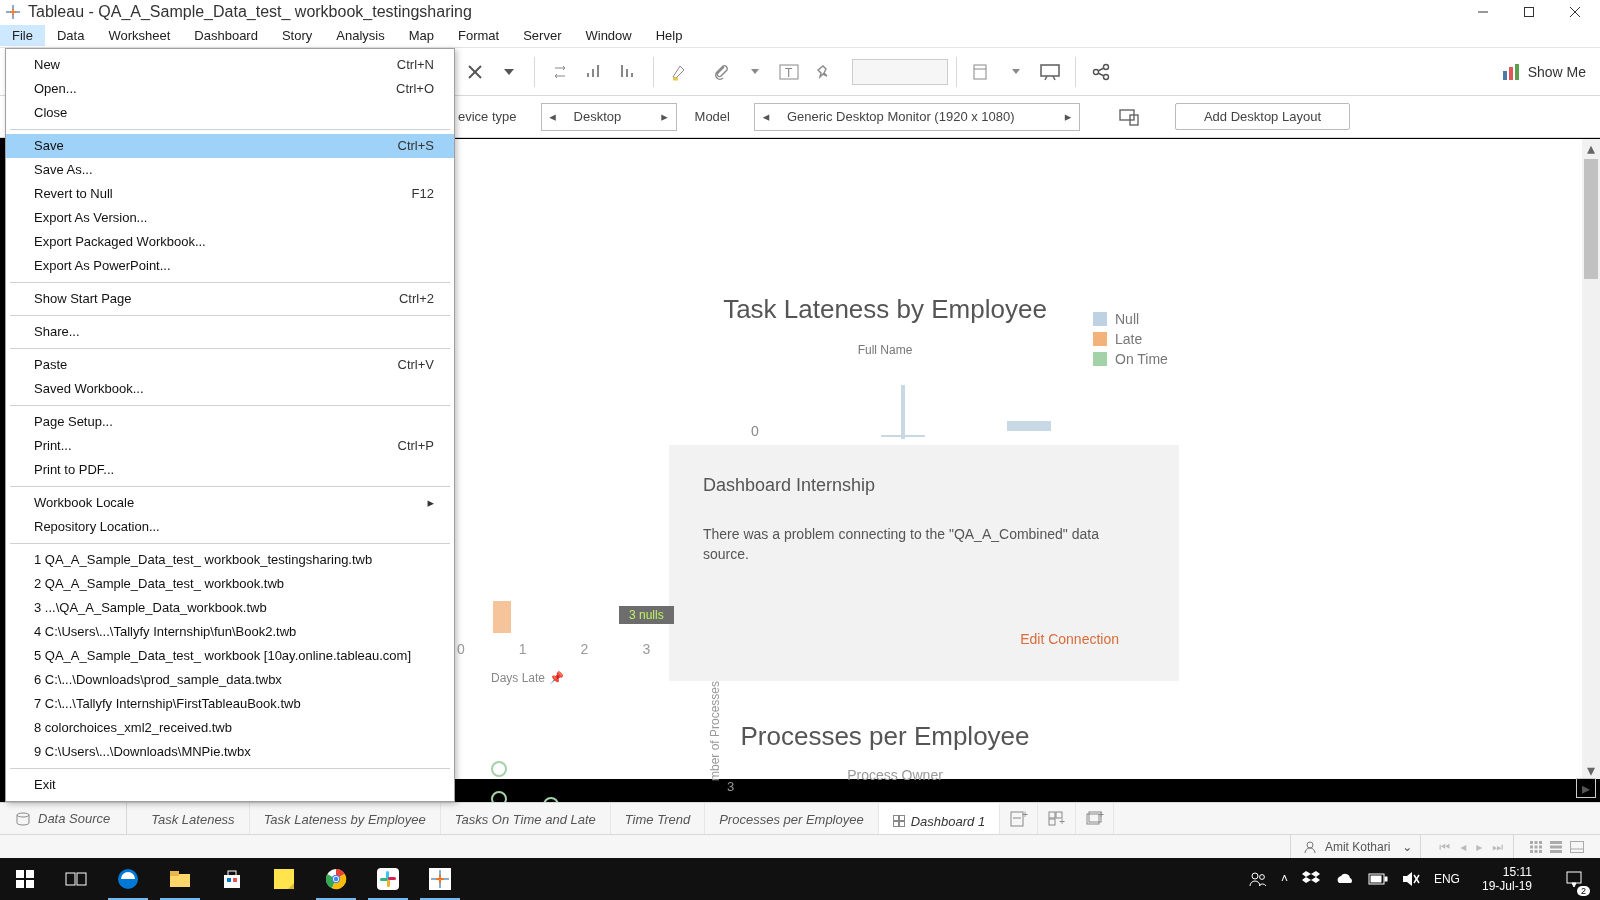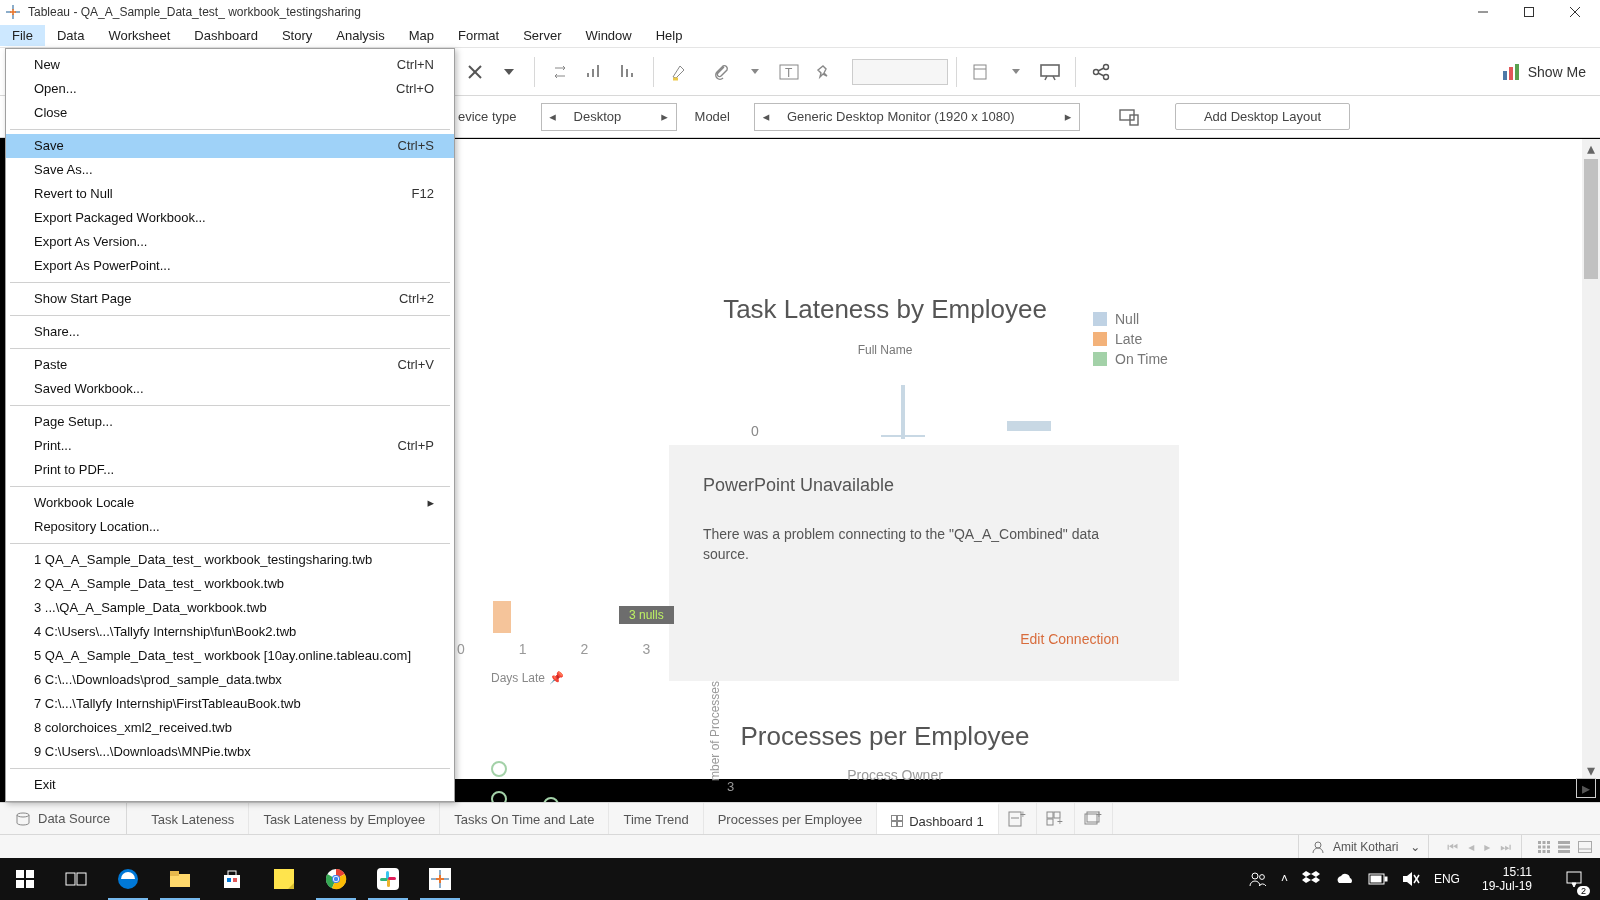--- a/index.html
+++ b/index.html
@@ -1,19 +1,19 @@
 <!DOCTYPE html>
 <html><head>
 <meta charset="utf-8">
 <style>
 * { margin: 0; padding: 0; box-sizing: border-box; font-family: "Segoe UI", Tahoma, sans-serif; }
 html, body { width: 1600px; height: 900px; overflow: hidden; background: #000; }
 
 
-.titlebar { height: 24px; background: #fff; display: flex; align-items: center; padding: 0 2px; font-size: 12px; color: #333; }
+.titlebar { height: 24px; background: #fff; display: flex; align-items: center; padding: 0 2px; font-size: 16px; color: #333; }
 .titlebar .app-icon { width: 18px; height: 18px; margin: 0 6px 0 2px; display: flex; align-items: center; justify-content: center; }
 .titlebar .title-text { flex: 1; }
 .titlebar .win-controls { display: flex; gap: 0; }
 .titlebar .win-btn { width: 46px; height: 24px; display: flex; align-items: center; justify-content: center; color: #222; }
 
 
 .menubar { height: 24px; background: #fff; display: flex; align-items: center; font-size: 13px; border-bottom: 1px solid #e5e5e5; }
 .menubar .menu-item { padding: 3px 12px; color: #222; }
 .menubar .menu-item.active { background: #cde8ff; }
 
@@ -79,29 +79,29 @@
 .scatter .o { width: 16px; height: 16px; border: 2px solid #a3d1a8; border-radius: 50%; position: absolute; }
 
 
 .scroll-left { position: absolute; left: 260px; top: 778px; width: 20px; height: 20px; display: flex; align-items: center; justify-content: center; color: #555; border: 1px solid #ccc; }
 .scroll-right { position: absolute; right: 4px; top: 778px; width: 20px; height: 20px; display: flex; align-items: center; justify-content: center; color: #555; border: 1px solid #ccc; }
 .show-title { position: absolute; left: 24px; top: 777px; display: flex; align-items: center; gap: 8px; font-size: 13px; color: #333; width: 230px; border: 1px solid #ccc; padding: 2px 6px; }
 .show-title .cb { width: 14px; height: 14px; border: 1px solid #888; }
 .show-title .dd-ar { margin-left: auto; }
 
 
-.sheet-tabs { position: absolute; left: 0; top: 802px; right: 0; height: 32px; background: #f6f6f6; border-top: 1px solid #d8d8d8; display: flex; align-items: stretch; font-size: 13px; }
+.sheet-tabs { position: absolute; left: 0; top: 802px; right: 0; height: 32px; background: #f6f6f6; border-top: 1px solid #d8d8d8; display: flex; align-items: stretch; font-size: 13px; font-style: italic; }
 .sheet-tabs .ds { display: flex; align-items: center; gap: 8px; padding: 0 16px; color: #555; border-right: 1px solid #d8d8d8; }
 .sheet-tabs .tab { display: flex; align-items: center; padding: 16px 14px; color: #555; border-right: 1px solid #e6e6e6; }
 .sheet-tabs .tab.active { background: #fff; border-top: 2px solid #fff; color: #333; }
 .sheet-tabs .tab .ic { margin-right: 6px; color: #888; }
 .sheet-tabs .mini { width: 38px; display: flex; align-items: center; justify-content: center; color: #777; border-right: 1px solid #e6e6e6; }
 
 
-.statusbar { position: absolute; left: 0; top: 834px; right: 0; height: 24px; background: #f6f6f6; border-top: 1px solid #d8d8d8; display: flex; align-items: center; justify-content: flex-end; font-size: 12px; color: #555; gap: 8px; }
+.statusbar { position: absolute; left: 0; top: 834px; right: 0; height: 24px; background: #f6f6f6; border-top: 1px solid #d8d8d8; display: flex; align-items: center; justify-content: flex-end; font-size: 12px; color: #555; padding-right: 8px; gap: 8px; }
 .statusbar .user { display: flex; align-items: center; gap: 8px; border-left: 1px solid #d8d8d8; border-right: 1px solid #d8d8d8; padding: 0 30px 0 12px; height: 100%; position: relative; }
 .statusbar .user .caret { position: absolute; right: 8px; }
 .statusbar .nav { display: flex; gap: 10px; border-right: 1px solid #d8d8d8; padding: 0 10px; height: 100%; align-items: center; color: #bbb; }
 .statusbar .views { display: flex; gap: 8px; padding: 0 8px; height: 100%; align-items: center; color: #888; }
 
 
 .taskbar { position: absolute; left: 0; bottom: 0; right: 0; height: 42px; background: #111; display: flex; align-items: center; color: #fff; font-size: 12px; }
 .taskbar .start { width: 50px; display: flex; align-items: center; justify-content: center; }
 .taskbar .tb-item { width: 52px; height: 42px; display: flex; align-items: center; justify-content: center; position: relative; }
 .taskbar .tb-item.active::after { content: ""; position: absolute; bottom: 0; left: 6px; right: 6px; height: 2px; background: #76b9ed; }
@@ -315,21 +315,21 @@
         <span class="sw" style="background:#a3d1a8"></span>
         <span>On Time</span>
       </div>
   </div>
   <div class="axis0">0</div>
   <div class="box1"></div>
   <div class="box1b"></div>
   <div class="box2"></div>
 
   <div class="dialog">
-    <div class="d-title">PowerPoint Unavailable</div>
+    <div class="d-title">Dashboard Internship</div>
     <div class="d-body">There was a problem connecting to the "QA_A_Combined" data source.</div>
     <div class="d-link">Edit Connection</div>
   </div>
 
   <div class="bar-orange"></div>
   <div class="nulls-pill">3 nulls</div>
   <div class="ticks">
     <span>0</span>
       <span>1</span>
       <span>2</span>
@@ -489,25 +489,25 @@
     </div>
     <div class="fm-item">
       <span>Save As...</span>
       <span class="sc"></span>
     </div>
     <div class="fm-item">
       <span>Revert to Null</span>
       <span class="sc">F12</span>
     </div>
     <div class="fm-item">
+      <span>Export As Version...</span>
+      <span class="sc"></span>
+    </div>
+    <div class="fm-item">
       <span>Export Packaged Workbook...</span>
-      <span class="sc"></span>
-    </div>
-    <div class="fm-item">
-      <span>Export As Version...</span>
       <span class="sc"></span>
     </div>
     <div class="fm-item">
       <span>Export As PowerPoint...</span>
       <span class="sc"></span>
     </div>
     <div class="fm-sep"></div>
     <div class="fm-item">
       <span>Show Start Page</span>
       <span class="sc">Ctrl+2</span>

